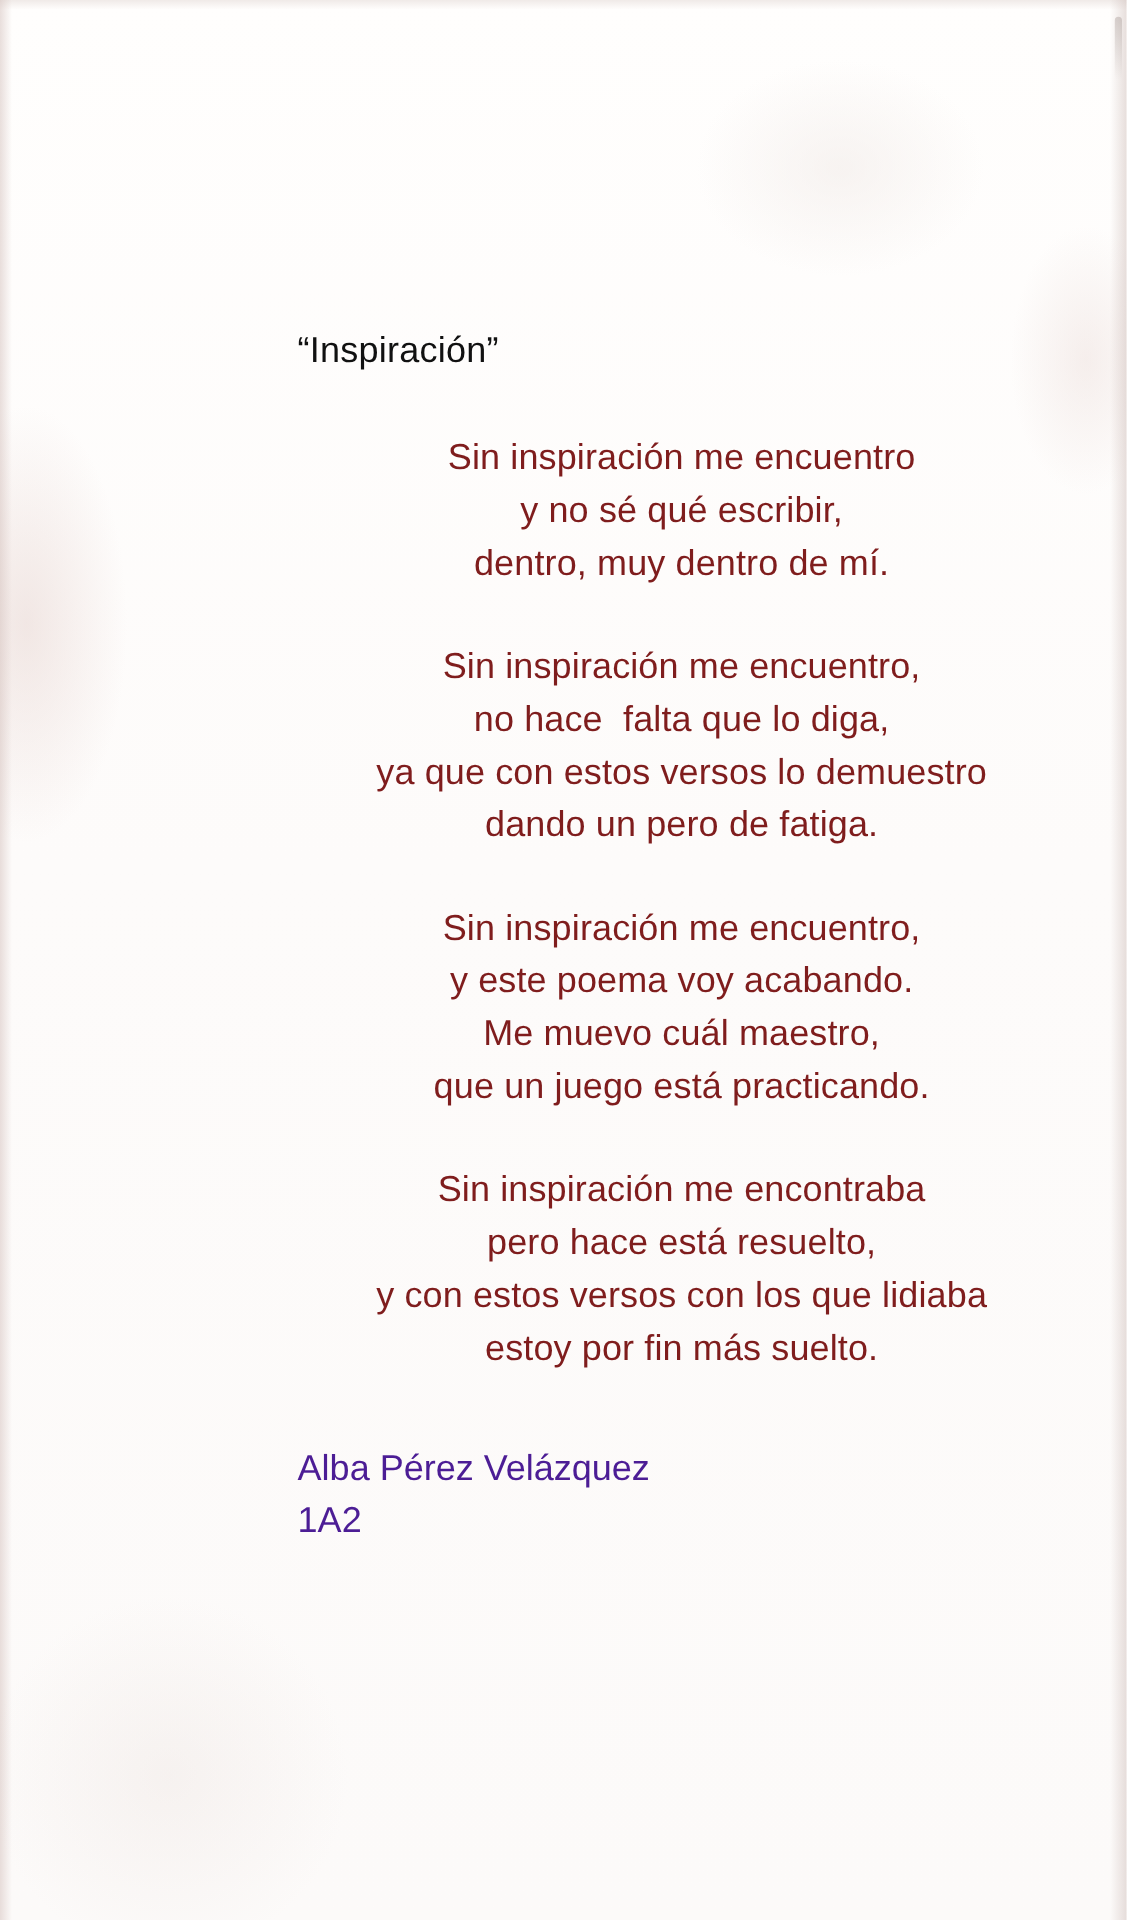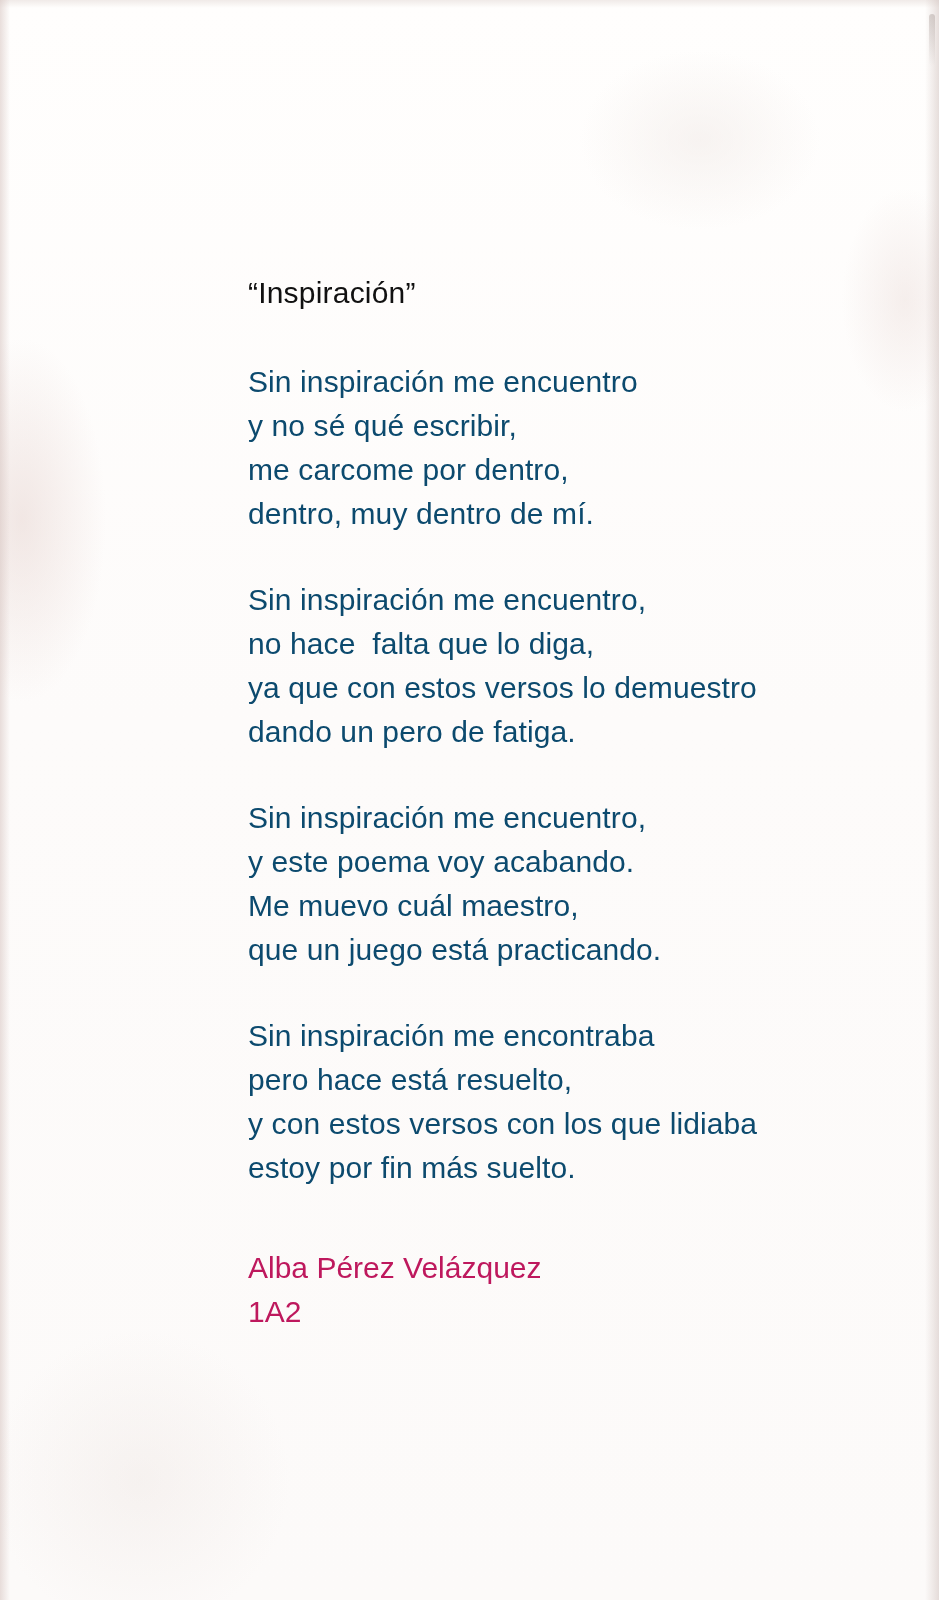--- a/index.html
+++ b/index.html
@@ -76,53 +76,53 @@
     margin: 0 0 46px 0;
     white-space: pre;
   }
 
   .stanza {
     margin: 0 0 42px 0;
   }
   .stanza .line {
     font-size: 30px;
     line-height: 44px;
-    color: #0c4a6e;
+    color: #7f1d1d;
     letter-spacing: 0.1px;
     white-space: pre;
+    text-align: center;
   }
 
   .signature {
     margin-top: 56px;
   }
   .signature .line {
     font-size: 30px;
     line-height: 44px;
-    color: #be185d;
+    color: #4c1d95;
     white-space: pre;
   }
 </style>
 </head>
 <body>
 
 <div class="page">
   <div class="scan-tint"></div>
   <div class="edge-top"></div>
   <div class="edge-left"></div>
   <div class="edge-right"></div>
   <div class="corner-mark"></div>
 
   <div class="content">
 
     <div class="poem-title">“Inspiración”</div>
 
     <div class="stanza">
       <div class="line">Sin inspiración me encuentro</div>
       <div class="line">y no sé qué escribir,</div>
-      <div class="line">me carcome por dentro,</div>
       <div class="line">dentro, muy dentro de mí.</div>
     </div>
 
     <div class="stanza">
       <div class="line">Sin inspiración me encuentro,</div>
       <div class="line">no hace  falta que lo diga,</div>
       <div class="line">ya que con estos versos lo demuestro</div>
       <div class="line">dando un pero de fatiga.</div>
     </div>
 

